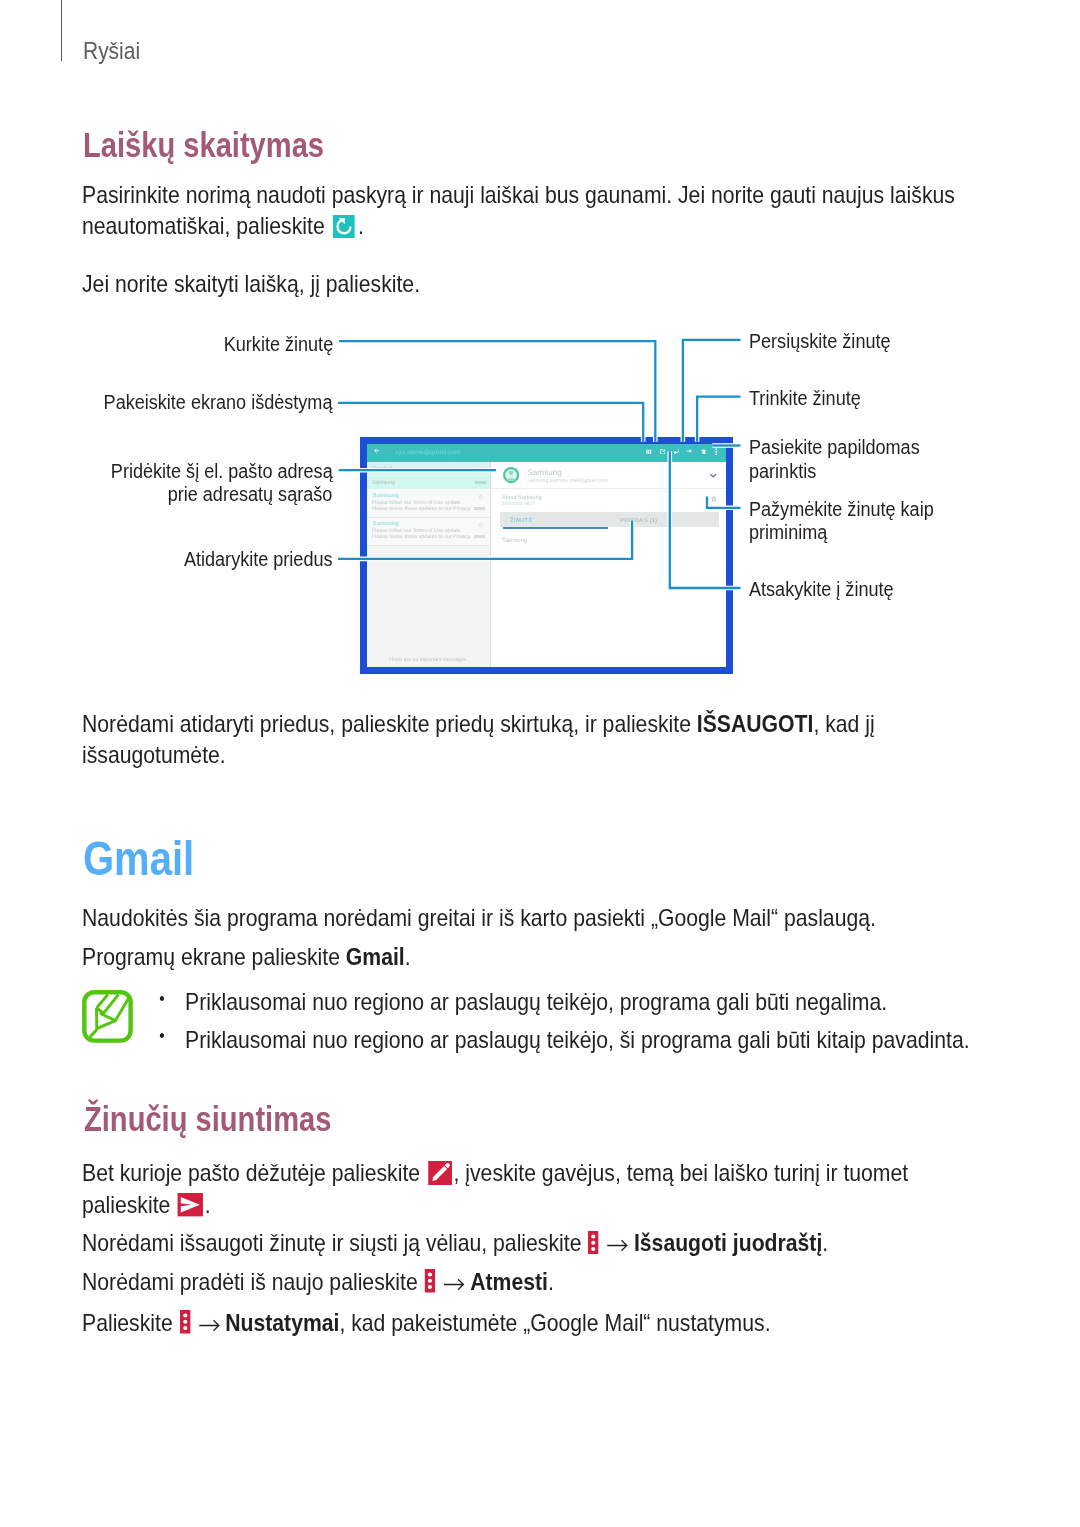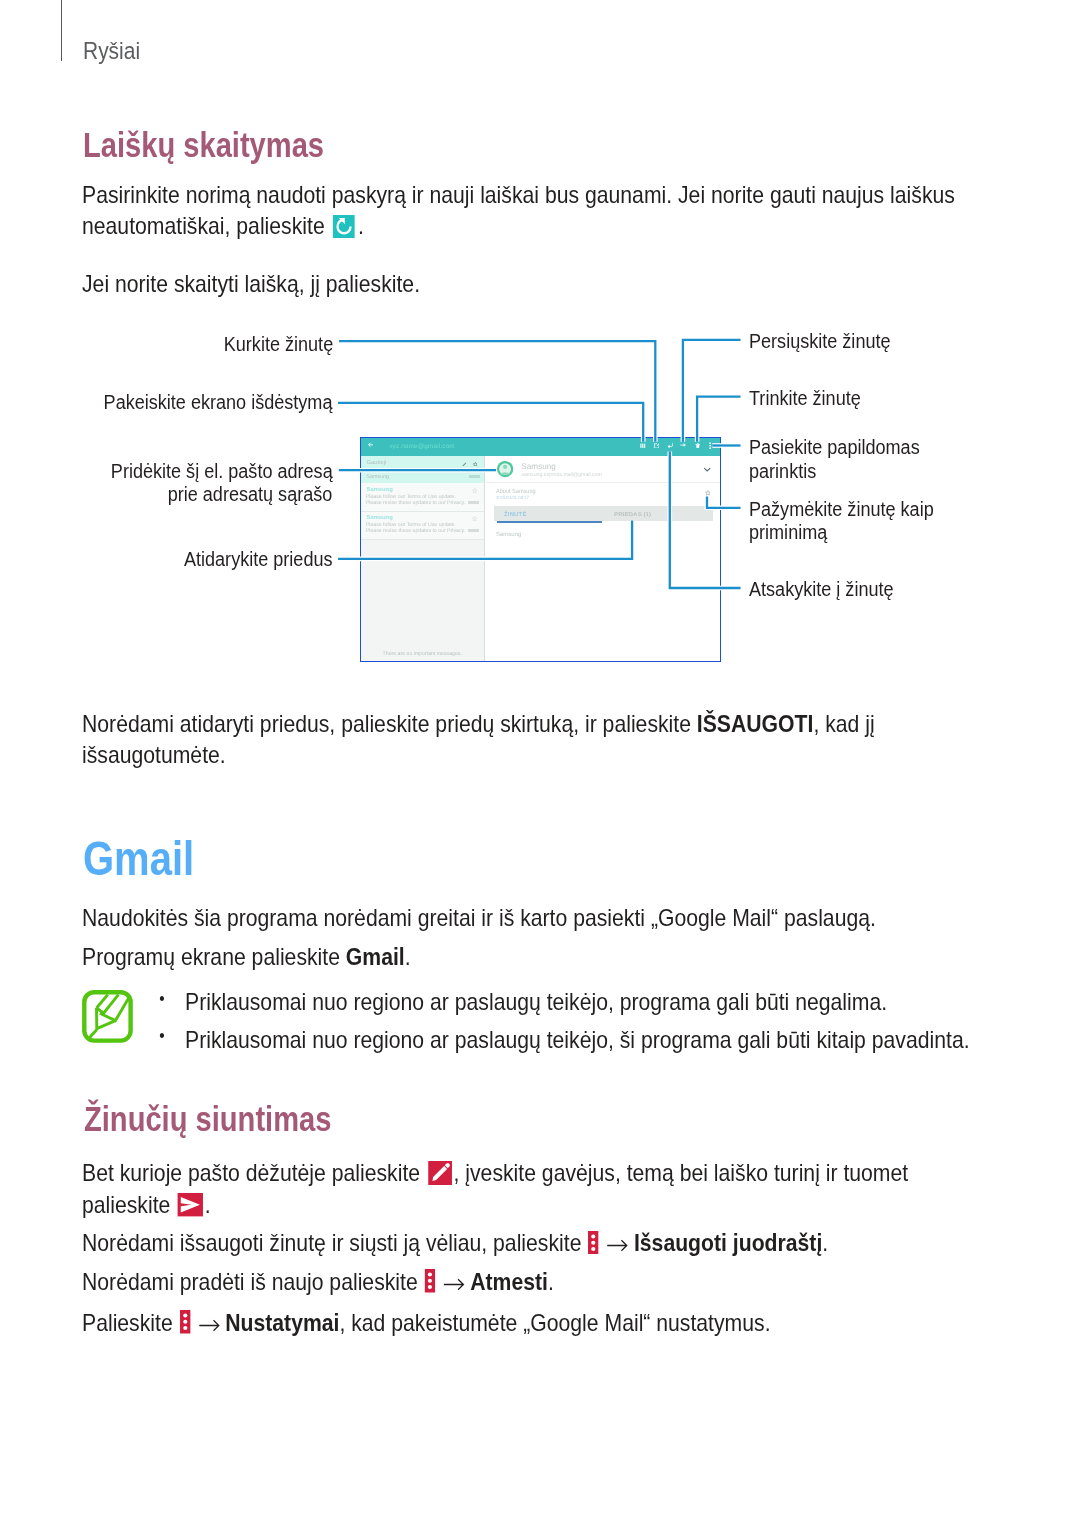--- a/index.html
+++ b/index.html
@@ -23,21 +23,21 @@
   .iico{display:inline-block;position:relative;vertical-align:-4px;margin:0 2px;}
   .iico.refresh{margin:0 3.5px 0 2.6px;}
   .iico.send{margin:0 2px 0 0.8px;}
   .iico.dots{margin:0 3.5px 0 1.2px;}
   .iico svg{display:block;}
 
   
   .fig{position:absolute;left:0;top:0;width:1080px;height:1527px;pointer-events:none;}
   .shot svg{display:block;}
   .shot{text-rendering:geometricPrecision;}
-  .shot{position:absolute;left:360px;top:436.8px;width:358.5px;height:223.5px;border:1px solid #1d4ed8;background:#fff;box-sizing:content-box;overflow:hidden;font-family:"Liberation Sans",sans-serif;}
+  .shot{position:absolute;left:360px;top:436.8px;width:358.5px;height:223.5px;border:7px solid #1d4ed8;background:#fff;box-sizing:content-box;overflow:hidden;font-family:"Liberation Sans",sans-serif;}
   .shot-bar{position:absolute;left:0;top:0;width:358.5px;height:18.6px;background:#3cbfbd;}
   .sb-back{position:absolute;left:6.6px;top:4.3px;}
   .sb-acc{position:absolute;left:28.2px;top:5.1px;font-size:6.4px;color:#6fdfcd;letter-spacing:.15px;}
   .sb-ic{position:absolute;top:4.8px;}
   .sb-ic.i1{left:279.4px;}
   .sb-ic.i2{left:292.8px;}
   .sb-ic.i3{left:306.1px;top:4.5px;}
   .sb-ic.i4{left:319.2px;top:4.5px;}
   .sb-ic.i5{left:333.6px;}
   .sb-ic.i6{left:347.7px;top:4.2px;}

